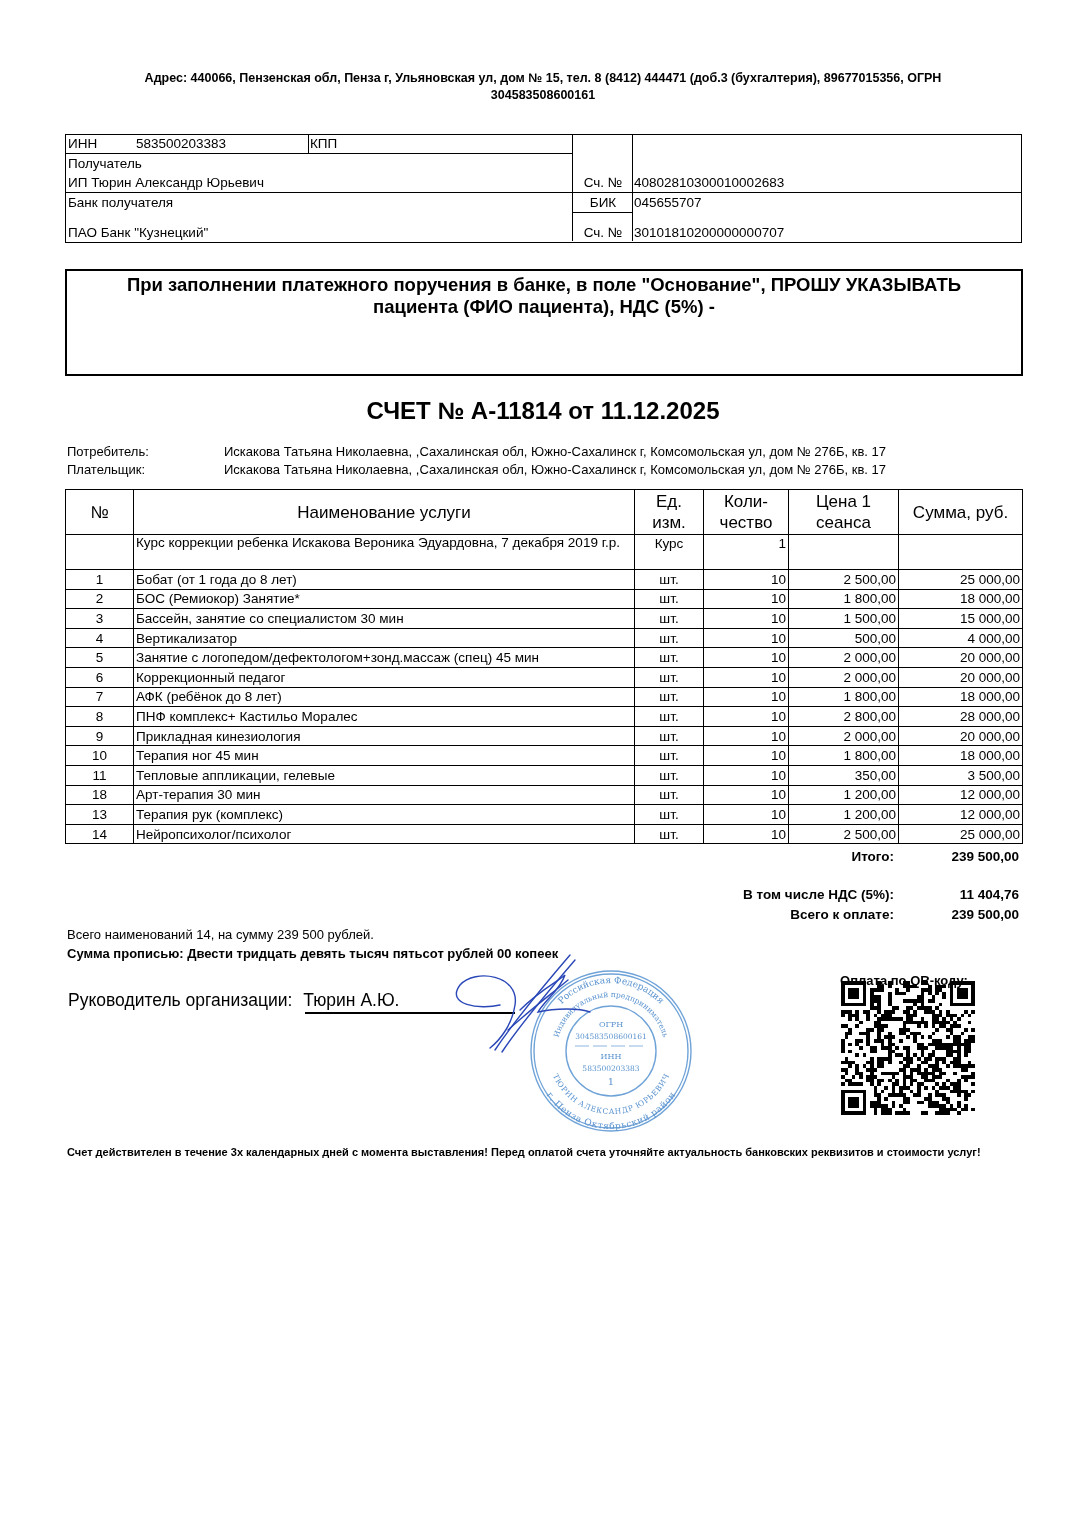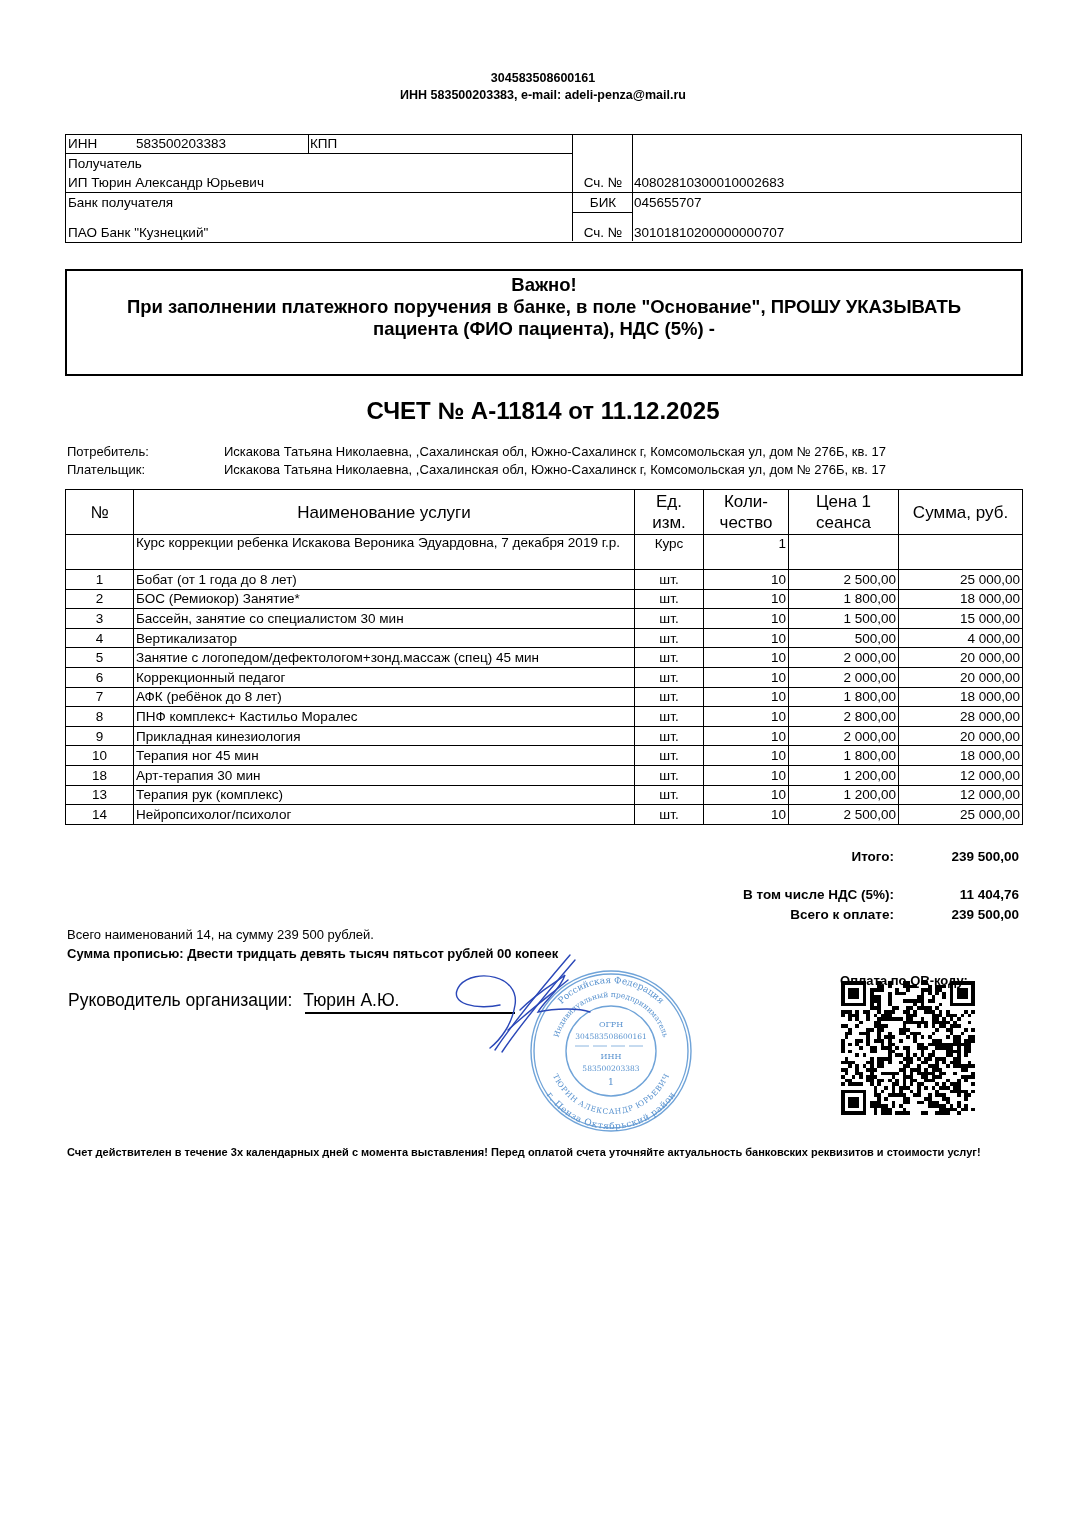--- a/index.html
+++ b/index.html
@@ -37,22 +37,22 @@
   .small { font-size: 13px; }
   .bold { font-weight: bold; }
   .signer { font-size: 17.5px; left: 68px; top: 990px; }
   .signline { position: absolute; left: 305px; top: 1012px; width: 210px; height: 1.5px; background: #000; }
   .footer { left: 67px; top: 1145px; width: 960px; font-size: 11px; font-weight: bold; line-height: 15px; }
 </style>
 </head>
 <body>
 
 <div class="abs hdr">
+  <div>Адрес: 440066, Пензенская обл, Пенза г, Ульяновская ул, дом № 15, тел. 8 (8412) 444471 (доб.3 (бухгалтерия),  89677015356, ОГРН</div>
   <div>304583508600161</div>
-  <div>ИНН 583500203383, e-mail: adeli-penza@mail.ru</div>
 </div>
 
 <div class="abs bank">
 
   <div class="bline" style="left:506px; top:0; width:1px; height:106px;"></div>
   <div class="bline" style="left:566px; top:0; width:1px; height:106px;"></div>
   <div class="bline" style="left:242px; top:0; width:1px; height:18px;"></div>
   <div class="bline" style="left:0; top:18px; width:506px; height:1px;"></div>
   <div class="bline" style="left:0; top:57px; width:955px; height:1px;"></div>
   <div class="bline" style="left:506px; top:77px; width:60px; height:1px;"></div>
@@ -66,21 +66,20 @@
   <div class="cell" style="left:566px; top:39px;">40802810300010002683</div>
   <div class="cell" style="left:0; top:59px;">Банк получателя</div>
   <div class="cell" style="left:506px; top:59px; width:60px; text-align:center;">БИК</div>
   <div class="cell" style="left:566px; top:59px;">045655707</div>
   <div class="cell" style="left:0; top:89px;">ПАО Банк "Кузнецкий"</div>
   <div class="cell" style="left:506px; top:89px; width:60px; text-align:center;">Сч. №</div>
   <div class="cell" style="left:566px; top:89px;">30101810200000000707</div>
 </div>
 
 <div class="abs important">
-  <div>Важно!</div>
   <div>При заполнении платежного поручения в банке, в поле "Основание", ПРОШУ УКАЗЫВАТЬ</div>
   <div>пациента (ФИО пациента), НДС (5%) -</div>
 </div>
 
 <div class="abs title">СЧЕТ № А-11814 от 11.12.2025</div>
 
 <div class="abs party" style="top:444px;">
   <span class="lbl">Потребитель:</span>
   <span class="val">Искакова Татьяна Николаевна, ,Сахалинская обл, Южно-Сахалинск г, Комсомольская ул, дом № 276Б, кв. 17</span>
 </div>
@@ -191,20 +190,28 @@
       </tr>
       <tr>
         <td class="c">10</td>
         <td>Терапия ног 45 мин</td>
         <td class="c">шт.</td>
         <td class="r">10</td>
         <td class="r">1 800,00</td>
         <td class="r">18 000,00</td>
       </tr>
       <tr>
+        <td class="c">11</td>
+        <td>Тепловые аппликации, гелевые</td>
+        <td class="c">шт.</td>
+        <td class="r">10</td>
+        <td class="r">350,00</td>
+        <td class="r">3 500,00</td>
+      </tr>
+      <tr>
         <td class="c">18</td>
         <td>Арт-терапия 30 мин</td>
         <td class="c">шт.</td>
         <td class="r">10</td>
         <td class="r">1 200,00</td>
         <td class="r">12 000,00</td>
       </tr>
       <tr>
         <td class="c">13</td>
         <td>Терапия рук (комплекс)</td>

